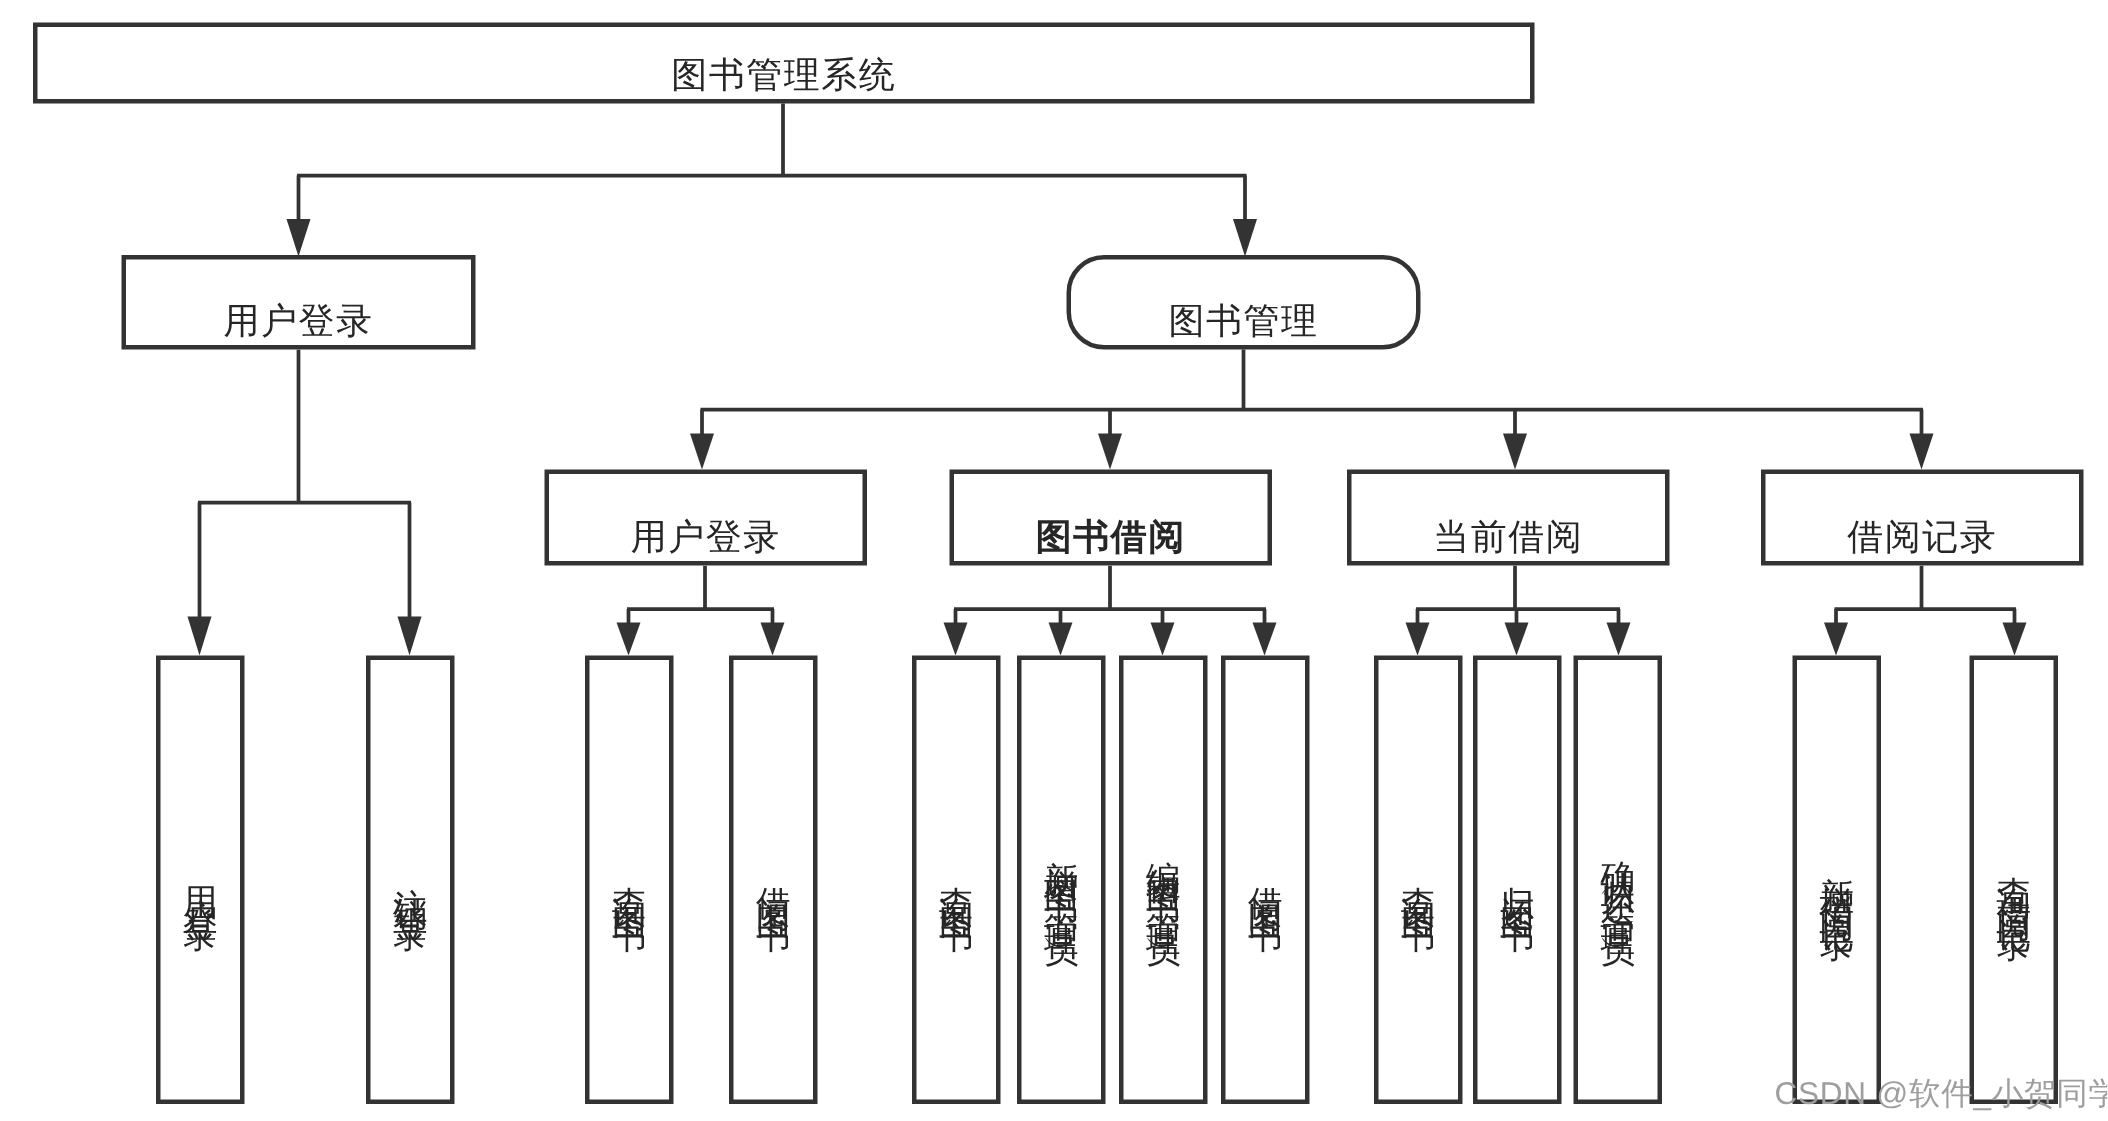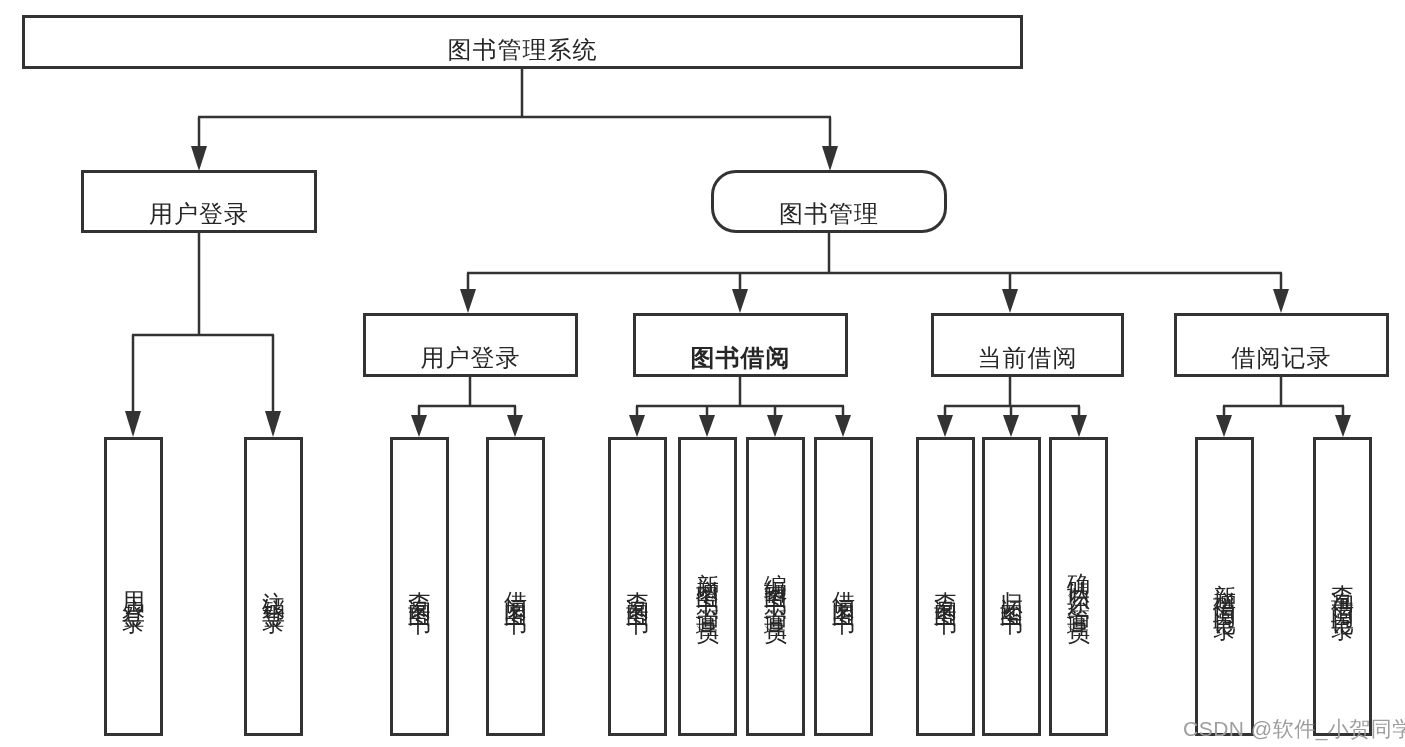--- a/index.html
+++ b/index.html
@@ -146,21 +146,21 @@
   <div class="hbox" style="left:711px; top:170px; width:236px; height:63px;border-radius:25px;">
     <span>图书管理</span>
   </div>
 
   <div class="hbox" style="left:363px; top:313px; width:215px; height:64px;">
     <span>用户登录</span>
   </div>
   <div class="hbox" style="left:633px; top:313px; width:215px; height:64px;font-weight:bold;">
     <span>图书借阅</span>
   </div>
-  <div class="hbox" style="left:931px; top:313px; width:193px; height:64px;">
+  <div class="hbox" style="left:898px; top:313px; width:215px; height:64px;">
     <span>当前借阅</span>
   </div>
   <div class="hbox" style="left:1174px; top:313px; width:215px; height:64px;">
     <span>借阅记录</span>
   </div>
 
   <div class="vbox" style="left:104px;">
     <span class="vtext">用户登录</span>
   </div>
   <div class="vbox" style="left:244px;">

